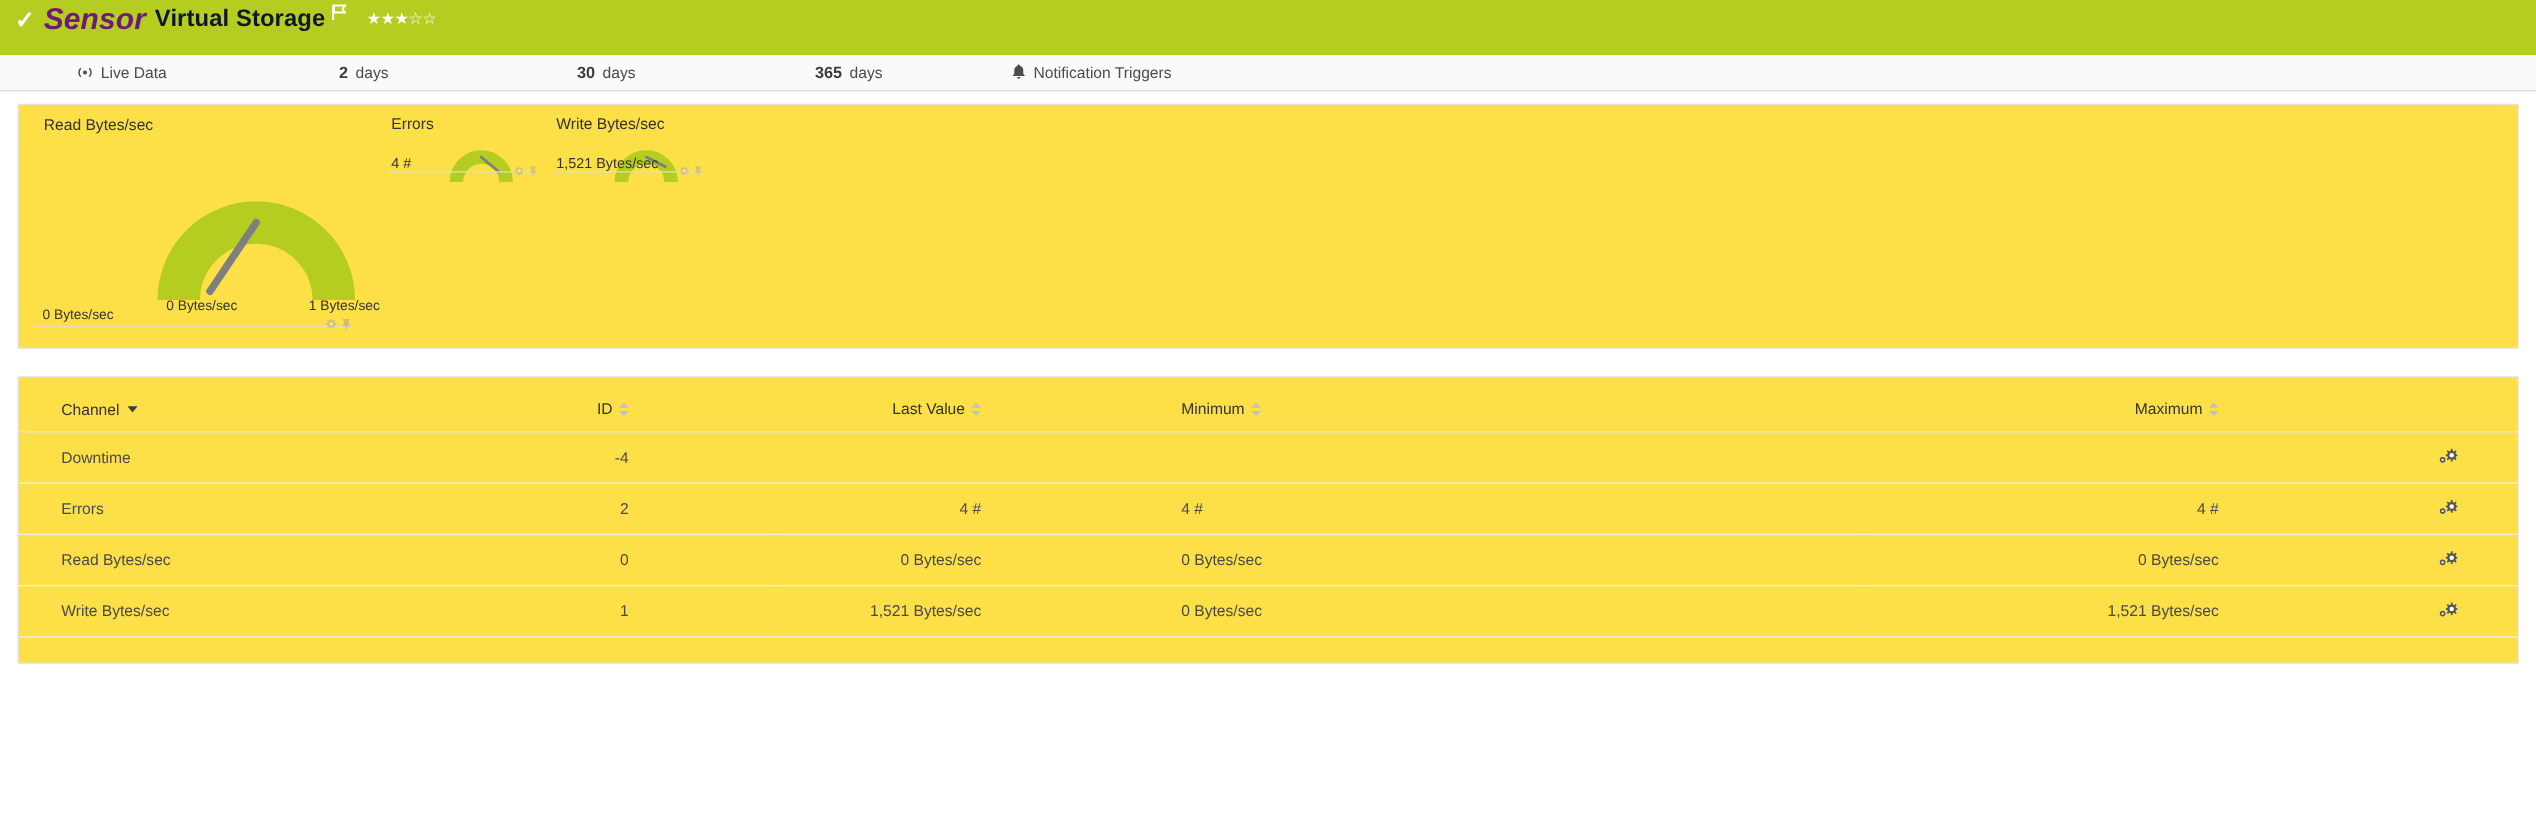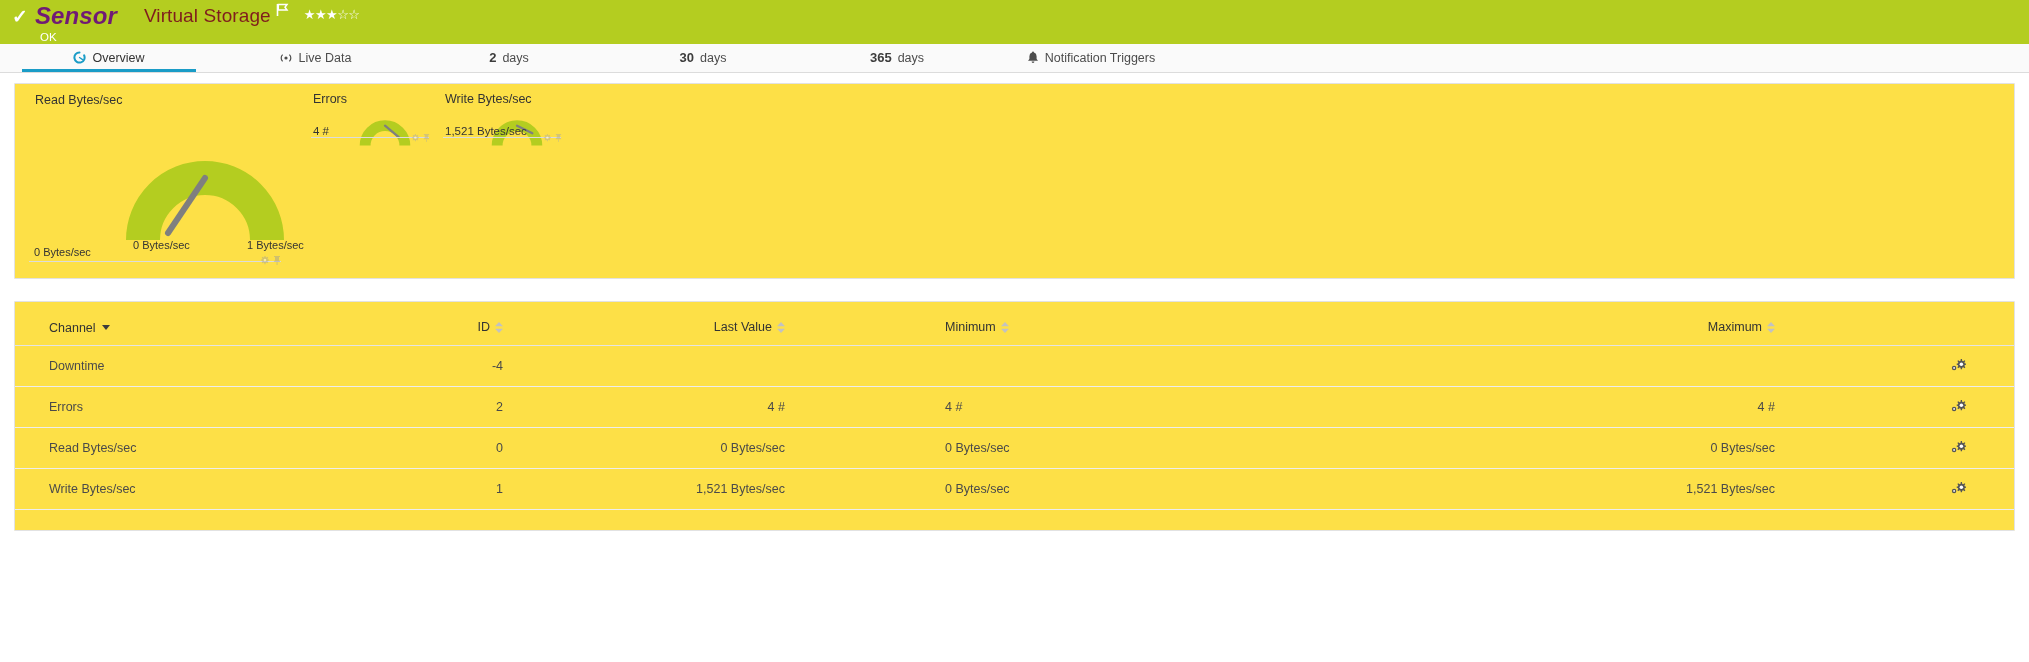--- a/index.html
+++ b/index.html
@@ -30,25 +30,24 @@
     font-weight: bold;
   }
   .sensor-kind {
     color: #701a75;
     font-style: italic;
     font-weight: bold;
     font-size: 24px;
     letter-spacing: .1px;
   }
   .sensor-name {
-    color: #7f1d1d;
-    font-weight: normal;
+    color: #0f172a;
+    font-weight: bold;
     font-size: 19px;
     letter-spacing: .1px;
-    margin-left: 20px;
   }
   .flag-icon { margin-left: -2px; margin-bottom: 8px; display: inline-block; }
   .stars {
     margin-left: 8px;
     margin-bottom: 4px;
     font-size: 13px;
     color: #ffffff;
     letter-spacing: -0.5px;
     line-height: 13px;
   }
@@ -206,35 +205,25 @@
     <span class="flag-icon">
       <svg width="13" height="14" viewBox="0 0 13 14">
         <path d="M1.5 1 L1.5 13" stroke="#ffffff" stroke-width="1.6" fill="none"></path>
         <path d="M2.3 1.4 L11 1.4 L9 4.2 L11 7 L2.3 7 Z" fill="none" stroke="#ffffff" stroke-width="1.5"></path>
       </svg>
     </span>
     <span class="stars">
       <span>★★★</span><span>☆☆</span>
     </span>
   </div>
-  <div class="status-text">OK</div>
 </div>
 
 <div class="tabbar">
   <div class="tabs">
 
-    <div class="tab first active">
-      <span class="tab-ico">
-        <svg width="13" height="13" viewBox="0 0 13 13">
-          <path d="M6.5 1.4 A5.1 5.1 0 1 0 11.1 4.3" stroke="#1a9cc7" stroke-width="2" fill="none" stroke-linecap="round"></path>
-          <path d="M6.5 6.5 L9.6 8.6" stroke="#1a9cc7" stroke-width="1.3" fill="none" stroke-linecap="round"></path>
-        </svg>
-      </span>
-      <span>Overview</span>
-    </div>
 
     <div class="tab">
       <span class="tab-ico">
         <svg width="14" height="12" viewBox="0 0 14 12">
           <circle cx="7" cy="6" r="1.6" fill="#4c4c4c"></circle>
           <path d="M3.6 2.6 A4.8 4.8 0 0 0 3.6 9.4" stroke="#4c4c4c" stroke-width="1.2" fill="none"></path>
           <path d="M10.4 2.6 A4.8 4.8 0 0 1 10.4 9.4" stroke="#4c4c4c" stroke-width="1.2" fill="none"></path>
         </svg>
       </span>
       <span>Live Data</span>

